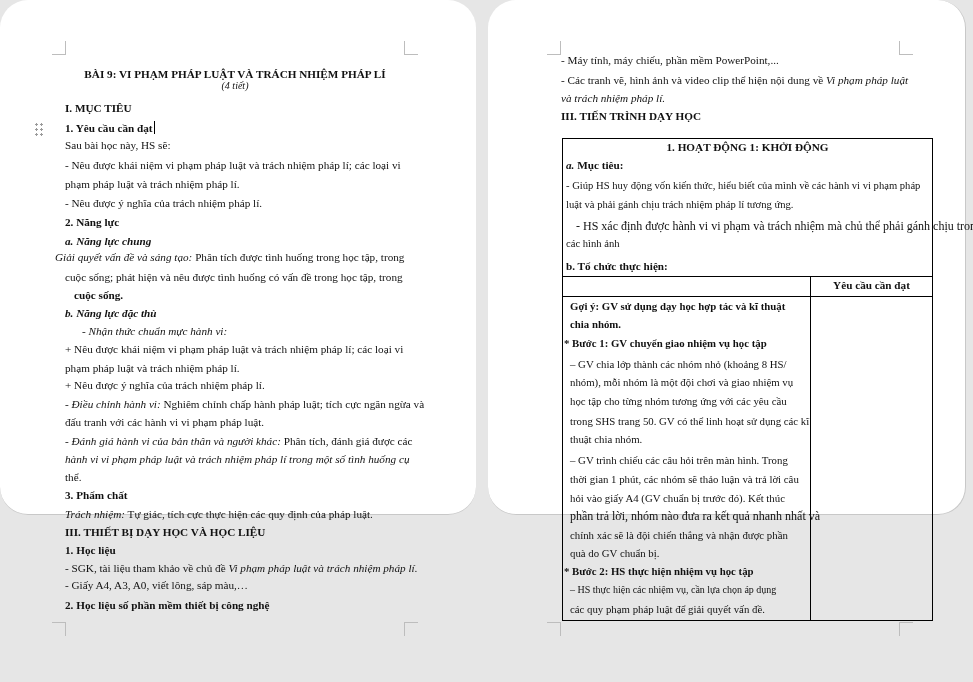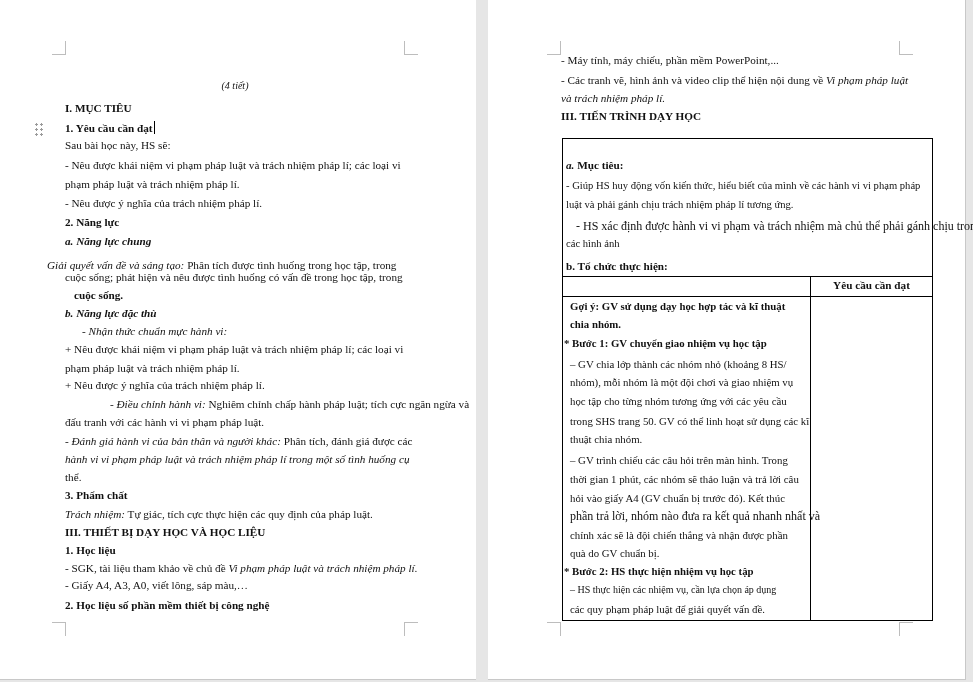--- a/index.html
+++ b/index.html
@@ -1,19 +1,19 @@
 <!DOCTYPE html>
 <html><head>
 <meta charset="utf-8">
 <style>
   * { box-sizing: border-box; margin: 0; padding: 0; }
   html, body { width: 973px; height: 682px; overflow: hidden; background: #e6e6e6; }
   body { position: relative; font-family: "Liberation Serif", serif; color: #111; }
 
-  .page { position: absolute; top: 0; height: 680px; background: #fff; }
+  .page { position: absolute; top: 0; height: 515px; background: #fff; border-radius: 28px; }
   #page-left { left: 0; width: 476px; border-bottom: 1px solid #c8c8c8; }
   #page-right { left: 488px; width: 478px; border-bottom: 1px solid #c8c8c8; border-right: 1px solid #c8c8c8; }
 
   .crop { position: absolute; width: 14px; height: 14px; border-color: #bdbdbd; border-style: solid; border-width: 0; }
   .crop.tl { border-right-width: 1px; border-bottom-width: 1px; }
   .crop.tr { border-left-width: 1px; border-bottom-width: 1px; }
   .crop.bl { border-right-width: 1px; border-top-width: 1px; }
   .crop.br { border-left-width: 1px; border-top-width: 1px; }
 
   .line { position: absolute; font-size: 11.2px; white-space: nowrap; line-height: 14px; }
@@ -33,42 +33,43 @@
 </style>
 </head>
 <body>
 
 <div class="page" id="page-left">
   <div class="crop tl" style="left:52px;top:41px;"></div>
   <div class="crop tr" style="left:404px;top:41px;"></div>
   <div class="crop bl" style="left:52px;top:622px;"></div>
   <div class="crop br" style="left:404px;top:622px;"></div>
 
+  <div class="line b center" style="left:66px;width:338px;top:67px;">BÀI 9: VI PHẠM PHÁP LUẬT VÀ TRÁCH NHIỆM PHÁP LÍ</div>
   <div class="line i center" style="left:66px;width:338px;top:79px;font-size:10px;">(4 tiết)</div>
 
   <div class="drag-handle"></div>
 
   <div id="left-lines">
       <div class="line b" style="left: 65px; top: 101px;"><span>I. MỤC TIÊU</span></div>
       <div class="line b" style="left: 65px; top: 121px;"><span>1. Yêu cầu cần đạt</span><span class="caret"></span></div>
       <div class="line " style="left: 65px; top: 138px;"><span>Sau bài học này, HS sẽ:</span></div>
       <div class="line " style="left: 65px; top: 158px;"><span>- Nêu được khái niệm vi phạm pháp luật và trách nhiệm pháp lí; các loại vi</span></div>
       <div class="line " style="left: 65px; top: 177px;"><span>phạm pháp luật và trách nhiệm pháp lí.</span></div>
       <div class="line " style="left: 65px; top: 196px;"><span>- Nêu được ý nghĩa của trách nhiệm pháp lí.</span></div>
       <div class="line b" style="left: 65px; top: 215px;"><span>2. Năng lực</span></div>
       <div class="line b i" style="left: 65px; top: 234px;"><span>a. Năng lực chung</span></div>
-      <div class="line " style="left: 47px; top: 250px; margin-top: 8px;"><span class="i">Giải quyết vấn đề và sáng tạo:</span><span> Phân tích được tình huống trong học tập, trong</span></div>
+      <div class="line " style="left: 55px; top: 250px;"><span class="i">Giải quyết vấn đề và sáng tạo:</span><span> Phân tích được tình huống trong học tập, trong</span></div>
       <div class="line " style="left: 65px; top: 270px;"><span>cuộc sống; phát hiện và nêu được tình huống có vấn đề trong học tập, trong</span></div>
       <div class="line " style="left: 74px; top: 288px; font-weight: bold;"><span>cuộc sống.</span></div>
       <div class="line b i" style="left: 65px; top: 306px; text-align: center;"><span> b. Năng lực đặc thù</span></div>
       <div class="line i" style="left: 82px; top: 324px;"><span>- Nhận thức chuẩn mực hành vi:</span></div>
       <div class="line " style="left: 65px; top: 342px;"><span>+ Nêu được khái niệm vi phạm pháp luật và trách nhiệm pháp lí; các loại vi</span></div>
       <div class="line " style="left: 65px; top: 361px;"><span>phạm pháp luật và trách nhiệm pháp lí.</span></div>
       <div class="line " style="left: 65px; top: 378px;"><span>+ Nêu được ý nghĩa của trách nhiệm pháp lí.</span></div>
-      <div class="line " style="left: 65px; top: 397px; margin-left: 45px;"><span class="i">- Điều chỉnh hành vi:</span><span> Nghiêm chỉnh chấp hành pháp luật; tích cực ngăn ngừa và</span></div>
+      <div class="line " style="left: 65px; top: 397px;"><span class="i">- Điều chỉnh hành vi:</span><span> Nghiêm chỉnh chấp hành pháp luật; tích cực ngăn ngừa và</span></div>
       <div class="line " style="left: 65px; top: 415px;"><span>đấu  tranh với các hành vi vi phạm pháp luật.</span></div>
       <div class="line " style="left: 65px; top: 434px;"><span class="i">- Đánh giá hành vi của bản thân và người khác:</span><span> Phân tích, đánh giá được các</span></div>
       <div class="line " style="left: 65px; top: 452px; font-style: italic;"><span>hành vi vi phạm pháp luật và trách nhiệm pháp lí trong một số tình huống cụ</span></div>
       <div class="line " style="left: 65px; top: 470px;"><span>thể.</span></div>
       <div class="line b" style="left: 65px; top: 488px;"><span>3. Phẩm chất</span></div>
       <div class="line " style="left: 65px; top: 507px;"><span class="i">Trách nhiệm:</span><span> Tự giác, tích cực thực hiện các quy định của pháp luật.</span></div>
       <div class="line b" style="left: 65px; top: 525px;"><span>III. THIẾT BỊ DẠY HỌC VÀ HỌC LIỆU</span></div>
       <div class="line b" style="left: 65px; top: 543px;"><span>1. Học liệu</span></div>
       <div class="line " style="left: 65px; top: 561px;"><span>- SGK, tài liệu tham khảo về chủ đề </span><span class="i">Vi phạm pháp luật và trách nhiệm pháp lí.</span></div>
       <div class="line " style="left: 65px; top: 578px;"><span>- Giấy A4, A3, A0, viết lông, sáp màu,…</span></div>
@@ -83,20 +84,21 @@
   <div class="crop br" style="left:411px;top:622px;"></div>
   <div id="right-lines">
       <div class="line " style="left: 73px; top: 53px;"><span>- Máy tính, máy chiếu, phần mềm PowerPoint,...</span></div>
       <div class="line " style="left: 73px; top: 73px;"><span>- Các tranh vẽ, hình ảnh và video clip thể hiện nội dung về </span><span class="i">Vi phạm pháp luật</span></div>
       <div class="line i" style="left: 73px; top: 91px;"><span>và trách nhiệm pháp lí.</span></div>
       <div class="line b" style="left: 73px; top: 109px;"><span>III. TIẾN TRÌNH DẠY HỌC</span></div>
     </div>
 </div>
 
 <div class="tbl">
+  <div class="tline b center" style="left:0;right:0;top:1px;">1. HOẠT ĐỘNG 1:  KHỞI ĐỘNG</div>
   <div class="tline b" style="left:3px;top:19px;"><span class="i">a.</span> <span>Mục tiêu:</span></div>
   <div class="tline" style="left:3px;top:40px;font-size:10.6px;font-family:Liberation Serif, serif;">- Giúp HS huy động vốn kiến thức, hiểu biết của mình về các hành vi vi phạm pháp</div>
   <div class="tline" style="left:3px;top:59px;font-size:10.6px;">luật và phải gánh chịu trách nhiệm pháp lí tương ứng.</div>
   <div class="tline" style="left:13px;top:80px;font-size:12px;">- HS xác định được hành vi vi phạm và trách nhiệm mà chủ thể phải gánh chịu trong</div>
   <div class="tline" style="left:3px;top:98px;font-size:10.6px;">các hình ảnh</div>
   <div class="tline b" style="left:3px;top:120px;">b. Tổ chức thực hiện:</div>
 
   <div class="hrow" style="top:137px;"></div>
   <div class="tline b center" style="left:248px;right:0;top:139px;">Yêu cầu cần đạt</div>
   <div class="hrow" style="top:157px;"></div>

